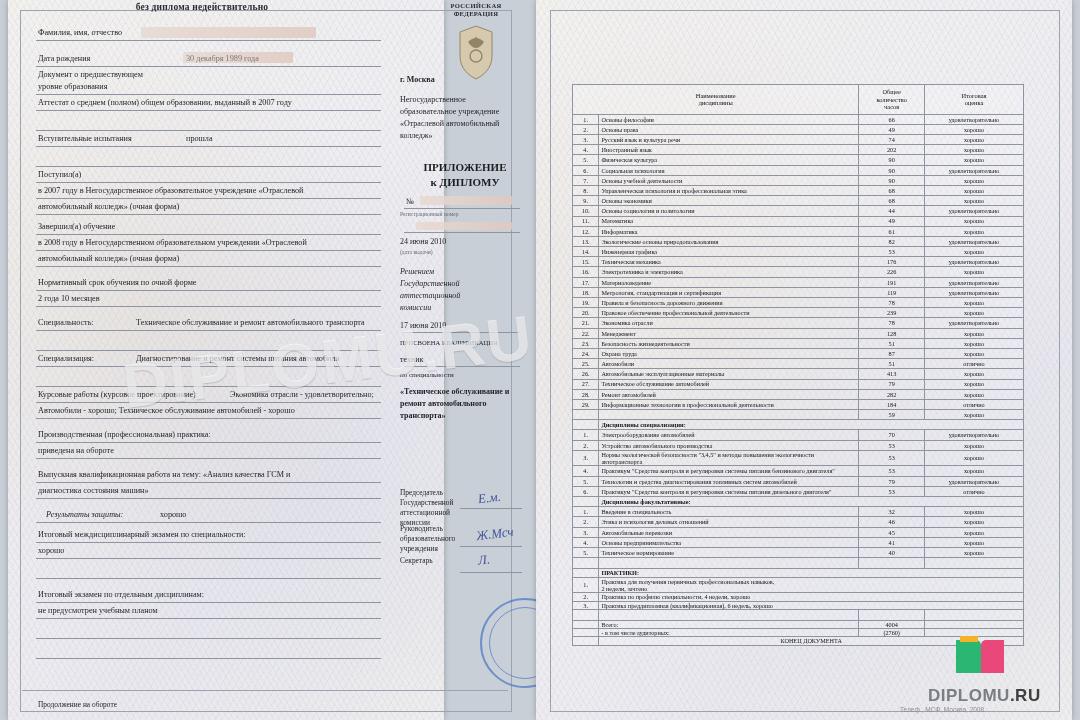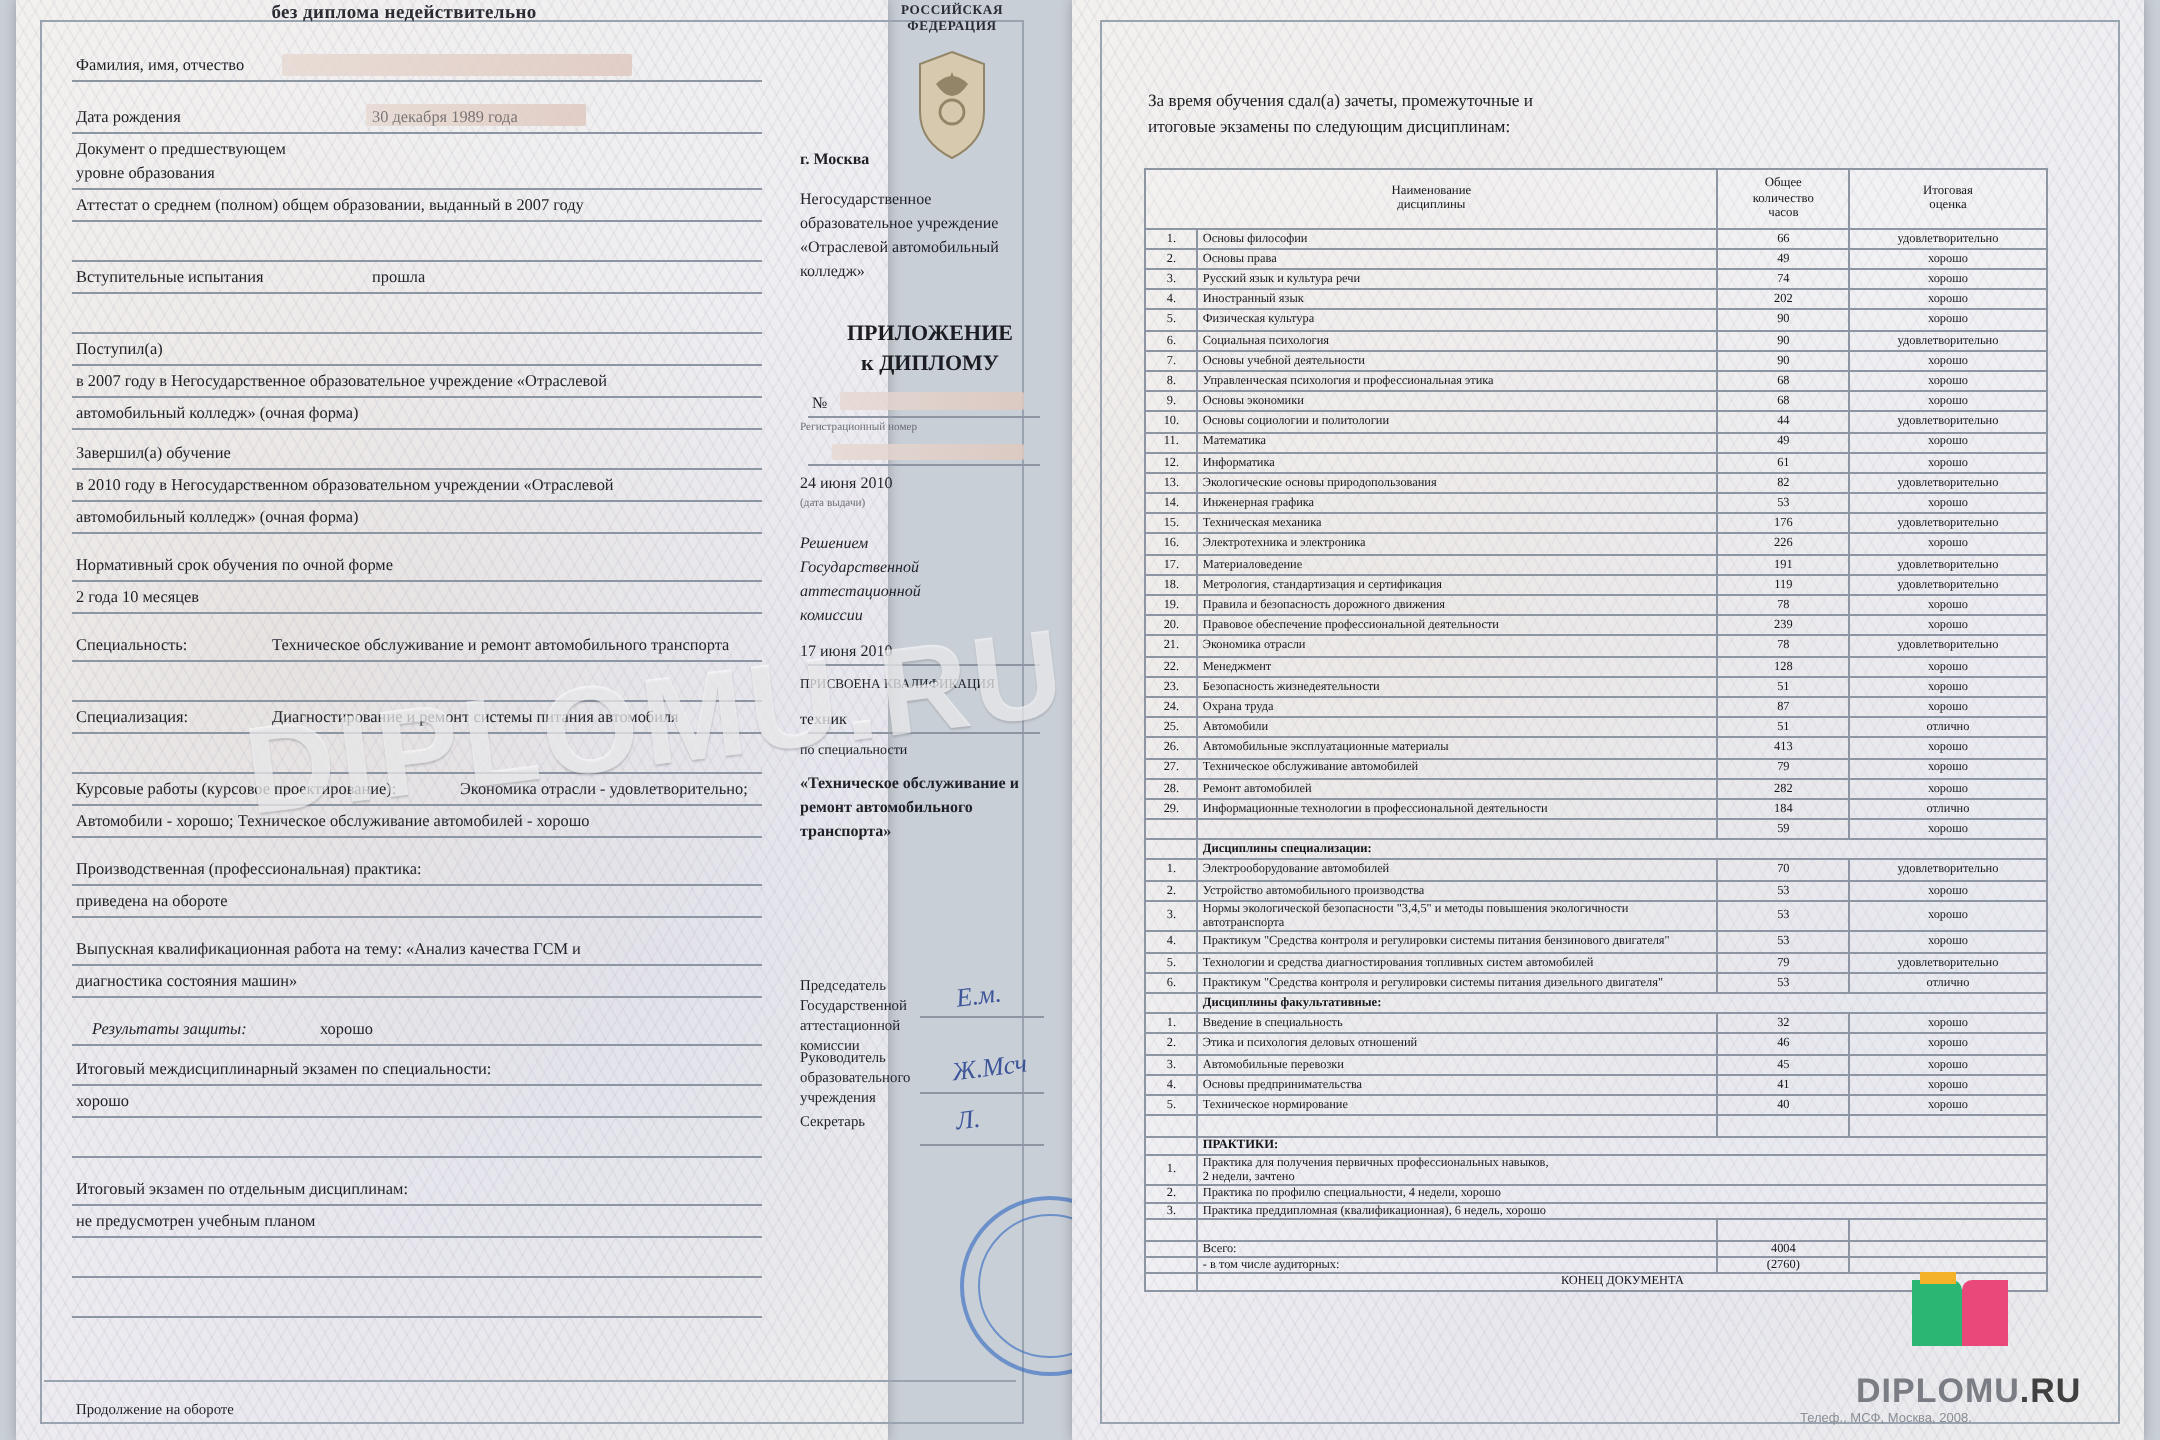--- a/index.html
+++ b/index.html
@@ -192,21 +192,21 @@
 
     <div class="lbl" style="left:30px;top:170px;">Поступил(а)</div>
     <div class="ln" style="top:182px;"></div>
     <div class="lbl" style="left:30px;top:186px;">в 2007 году в Негосударственное образовательное учреждение «Отраслевой</div>
     <div class="ln" style="top:198px;"></div>
     <div class="lbl" style="left:30px;top:202px;">автомобильный колледж» (очная форма)</div>
     <div class="ln" style="top:214px;"></div>
 
     <div class="lbl" style="left:30px;top:222px;">Завершил(а) обучение</div>
     <div class="ln" style="top:234px;"></div>
-    <div class="lbl" style="left:30px;top:238px;">в 2010 году в Негосударственном образовательном учреждении «Отраслевой</div>
+    <div class="lbl" style="left:30px;top:238px;">в 2008 году в Негосударственном образовательном учреждении «Отраслевой</div>
     <div class="ln" style="top:250px;"></div>
     <div class="lbl" style="left:30px;top:254px;">автомобильный колледж» (очная форма)</div>
     <div class="ln" style="top:266px;"></div>
 
     <div class="lbl" style="left:30px;top:278px;">Нормативный срок обучения по очной форме</div>
     <div class="ln" style="top:290px;"></div>
     <div class="lbl" style="left:30px;top:294px;">2 года 10 месяцев</div>
     <div class="ln" style="top:306px;"></div>
 
     <div class="lbl" style="left:30px;top:318px;">Специальность:</div>
@@ -302,23 +302,20 @@
     <div class="stamp">
       <div class="stamp-txt">М.П.</div>
     </div>
   </div>
 
   <div class="sheet right">
     <div class="guilloche"></div>
     <div class="frame"></div>
   </div>
 
-  <div class="r-head">
-    За время обучения сдал(а) зачеты, промежуточные и<br>итоговые экзамены по следующим дисциплинам:
-  </div>
 
   <table class="disc">
     <thead>
       <tr>
         <th colspan="2">Наименование<br>дисциплины</th>
         <th>Общее<br>количество<br>часов</th>
         <th>Итоговая<br>оценка</th>
       </tr>
     </thead>
     <tbody id="disc-body">

